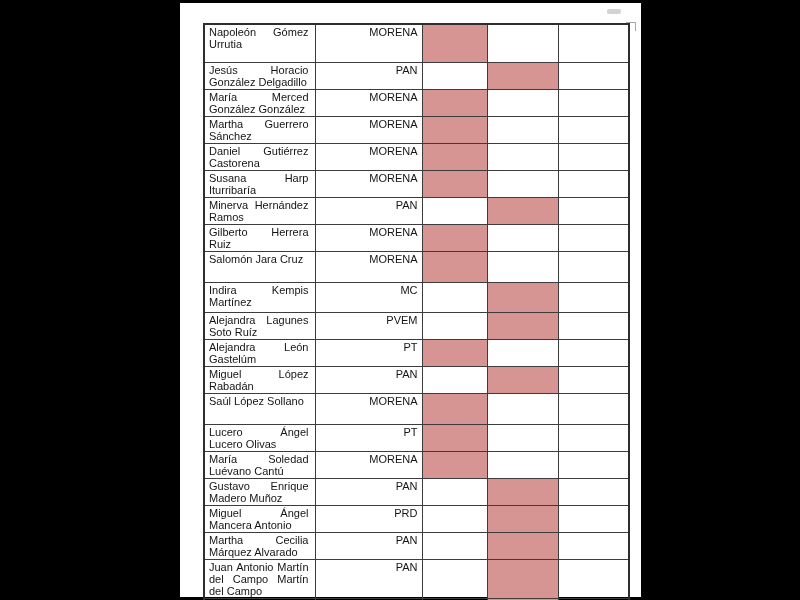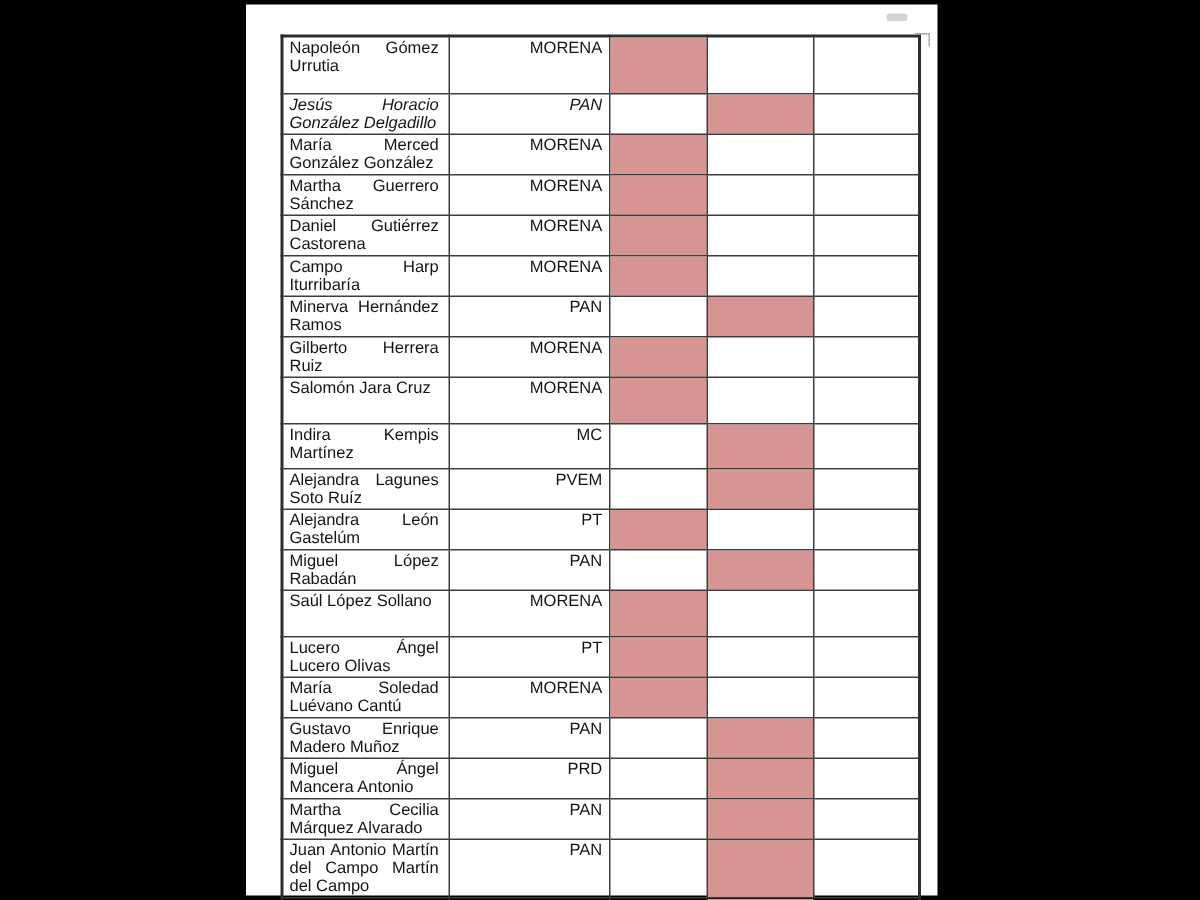--- a/index.html
+++ b/index.html
@@ -1,39 +1,39 @@
 <!DOCTYPE html>
 <html style="--vote-fill: #d69492;"><head>
 <meta charset="utf-8">
 <style>
   * { margin:0; padding:0; box-sizing:border-box; }
   html,body { width:800px; height:600px; background:#000; overflow:hidden;
               font-family:"Liberation Sans","DejaVu Sans",sans-serif; }
   .backdrop { position:relative; width:800px; height:600px; background:#000; }
-  .page { position:absolute; left:164px; top:3px; width:461px; height:594px;
+  .page { position:absolute; left:180px; top:3px; width:461px; height:594px;
           background:#ffffff; }
   table.vote-table { position:absolute; left:23px; top:20px; width:425px;
           border-collapse:collapse; table-layout:fixed;
           border:2px solid #2e2e2e; }
   col.c-name  { width:111px; }
   col.c-party { width:107px; }
   col.c-v1    { width:65px;  }
   col.c-v2    { width:71px;  }
   col.c-v3    { width:71px;  }
   td { border:1px solid #3c3c3c; vertical-align:top;
        font-size:11px; line-height:12px; color:#141414;
        overflow:hidden; }
   td.name-cell  { padding:1px 6px 1px 4px; text-align:justify; }
   td.party-cell { padding:1px 4px;text-align:right; }
   td.vote-cell  { padding:0; }
   tr[data-mark="1"] td.vote-1 { background:var(--vote-fill,#d69492); }
   tr[data-mark="2"] td.vote-2 { background:var(--vote-fill,#d69492); }
   
   tr:nth-child(1)  { height:38px; }
-  tr:nth-child(2)  { height:25px;font-style:italic; }
+  tr:nth-child(2)  { height:25px; }
   tr:nth-child(3), tr:nth-child(4), tr:nth-child(5) { height:24px; }
   tr:nth-child(6), tr:nth-child(7) { height:25px; }
   tr:nth-child(8)  { height:24px;margin-left:44px; }
   tr:nth-child(9)  { height:31px; }
   tr:nth-child(10) { height:30px; }
   tr:nth-child(11), tr:nth-child(12) { height:25px; }
   tr:nth-child(13) { height:24px; }
   tr:nth-child(14) { height:31px;margin-top:16px; }
   tr:nth-child(15), tr:nth-child(16) { height:24px; }
   tr:nth-child(17) { height:25px; }
@@ -95,21 +95,21 @@
             <td class="vote-cell vote-3"></td>
           </tr>
           <tr data-mark="1">
             <td class="name-cell">Daniel Gutiérrez Castorena</td>
             <td class="party-cell">MORENA</td>
             <td class="vote-cell vote-1"></td>
             <td class="vote-cell vote-2"></td>
             <td class="vote-cell vote-3"></td>
           </tr>
           <tr data-mark="1">
-            <td class="name-cell">Campo Harp Iturribaría</td>
+            <td class="name-cell">Susana Harp Iturribaría</td>
             <td class="party-cell">MORENA</td>
             <td class="vote-cell vote-1"></td>
             <td class="vote-cell vote-2"></td>
             <td class="vote-cell vote-3"></td>
           </tr>
           <tr data-mark="2">
             <td class="name-cell">Minerva Hernández Ramos</td>
             <td class="party-cell">PAN</td>
             <td class="vote-cell vote-1"></td>
             <td class="vote-cell vote-2"></td>

